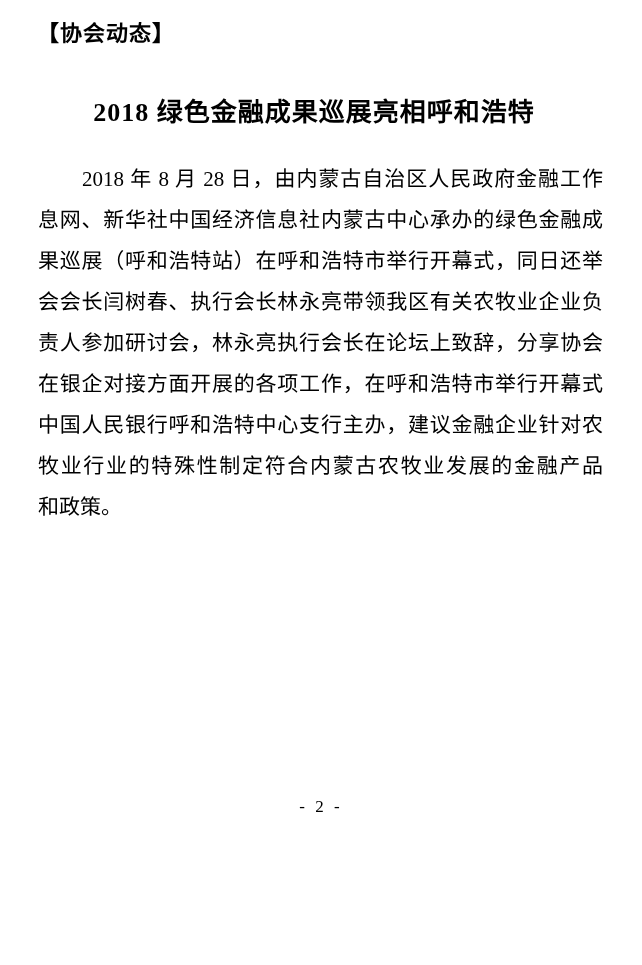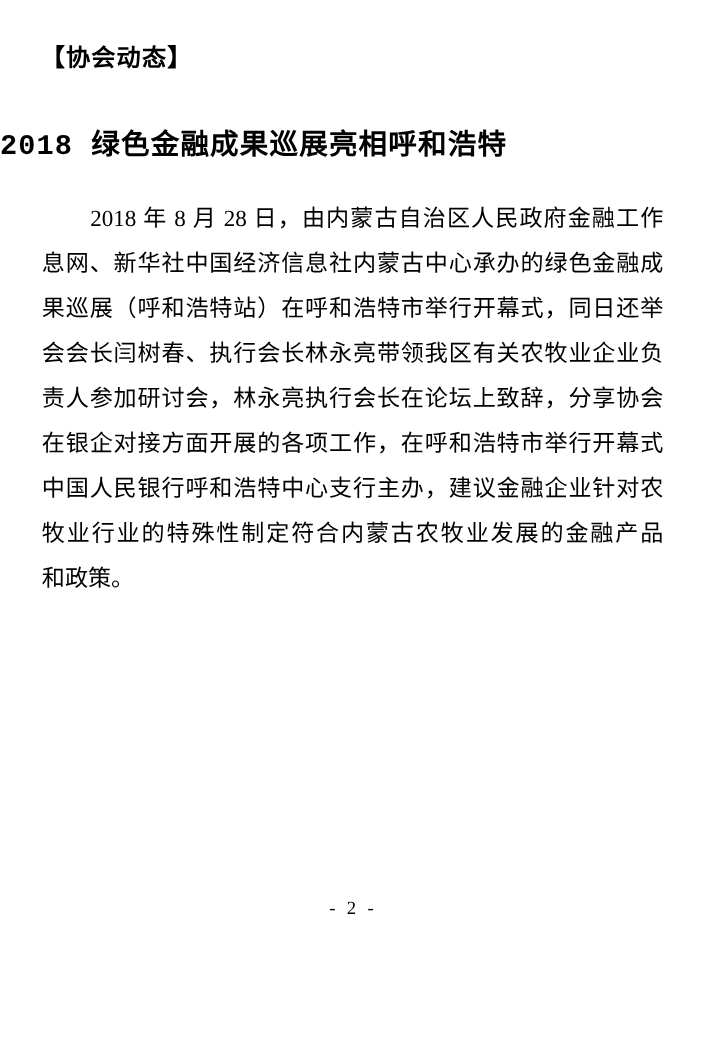--- a/index.html
+++ b/index.html
@@ -8,43 +8,41 @@
     background: #ffffff;
   }
   .page {
     position: relative;
     width: 642px;
     height: 831px;
     background: #ffffff;
     color: #000000;
     font-family: "Liberation Serif", serif;
     overflow: hidden;
-    margin-top: 19px;
   }
   .section-label {
     position: absolute;
     left: 37px;
     top: 15px;
     font-family: "Liberation Sans", "DejaVu Sans", sans-serif;
     font-weight: 700;
     font-size: 22px;
     letter-spacing: 1px;
     white-space: nowrap;
   }
   .doc-title {
     position: absolute;
     left: 0;
     right: 14px;
     top: 91px;
-    text-align: left;
+    text-align: center;
     font-weight: 700;
     font-size: 26px;
     letter-spacing: 1px;
     white-space: nowrap;
-    font-family: Liberation Mono, monospace;
   }
   .body-text {
     position: absolute;
     left: 38px;
     right: 39px;
     top: 159px;
     font-family: Liberation Serif, serif;
   }
   .line {
     height: 41px;

